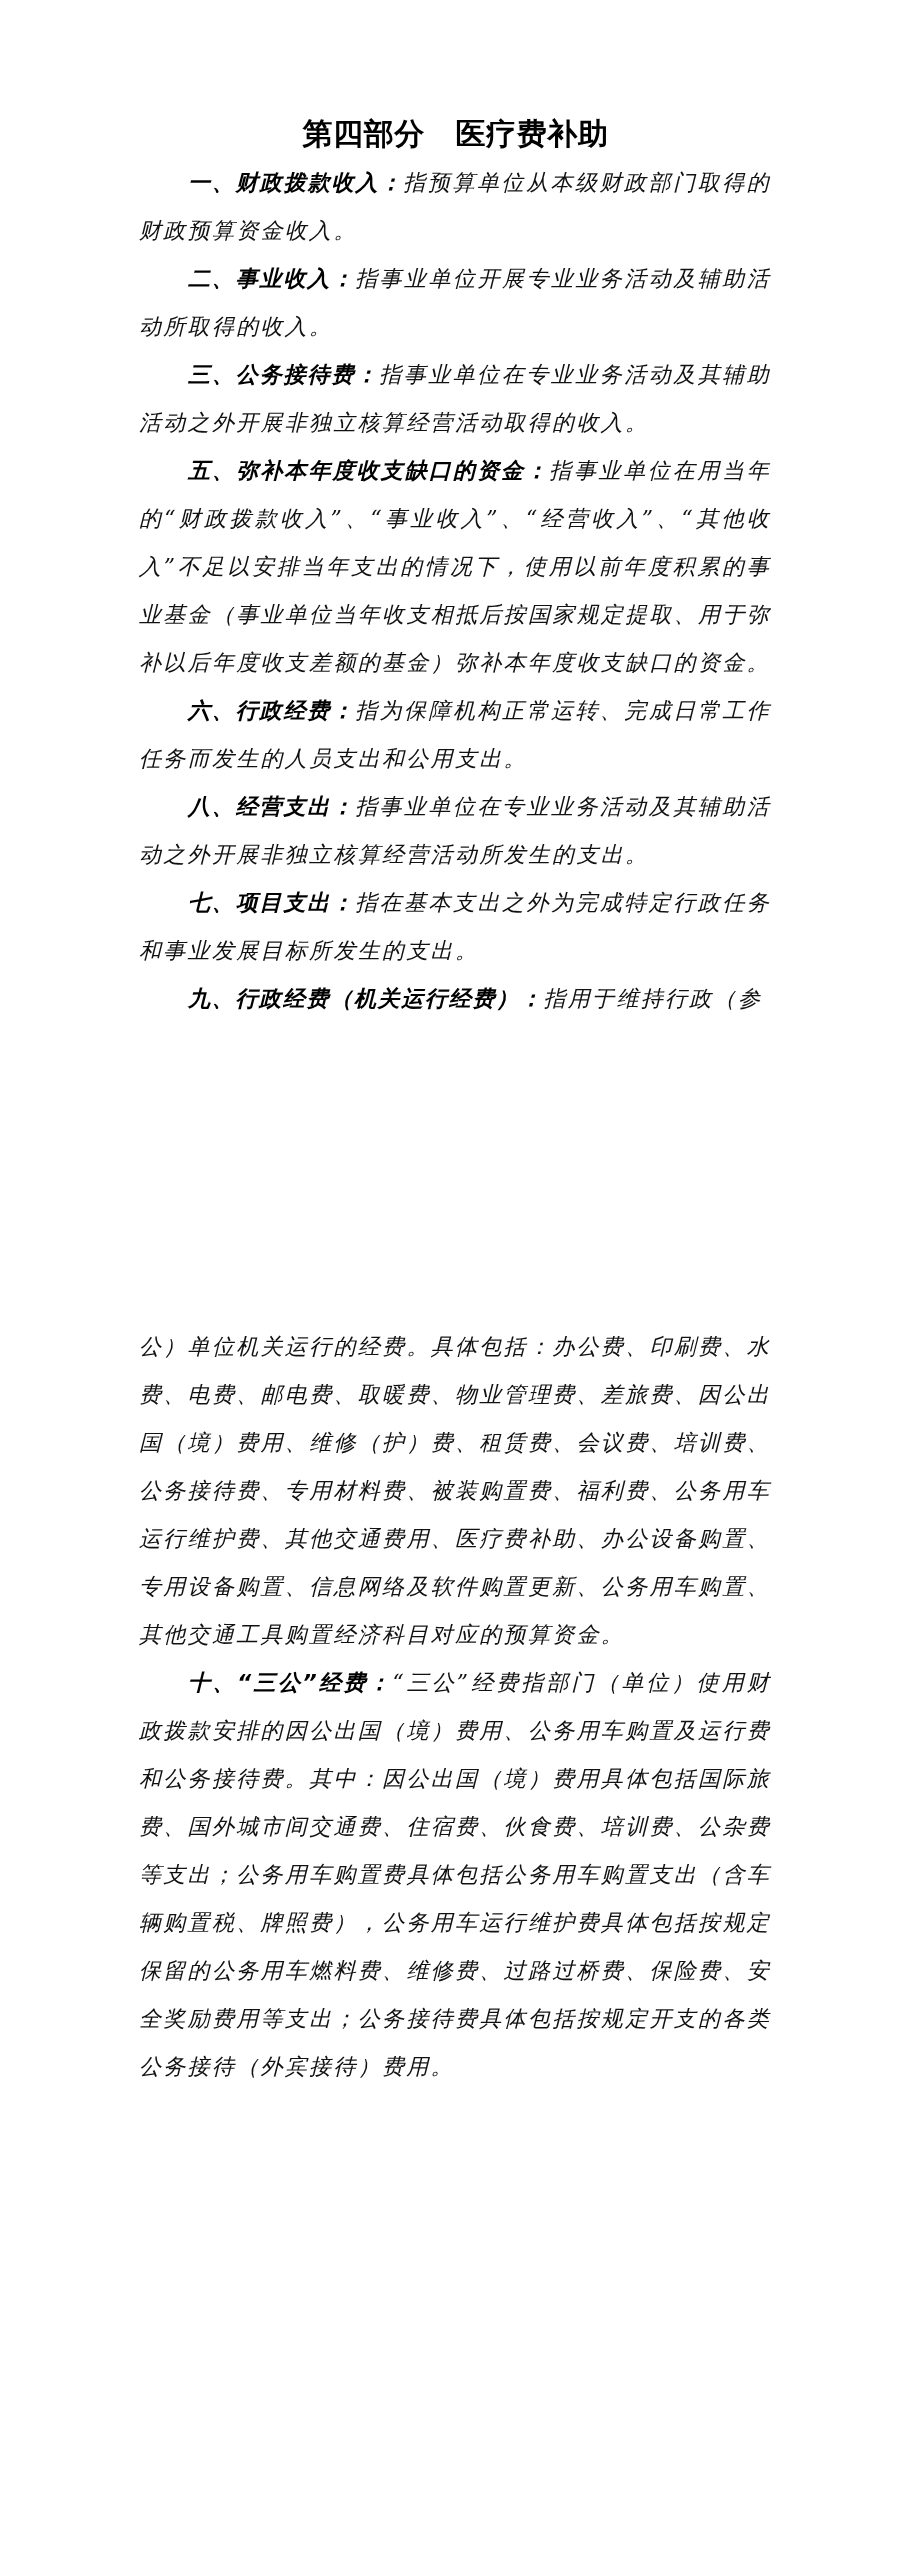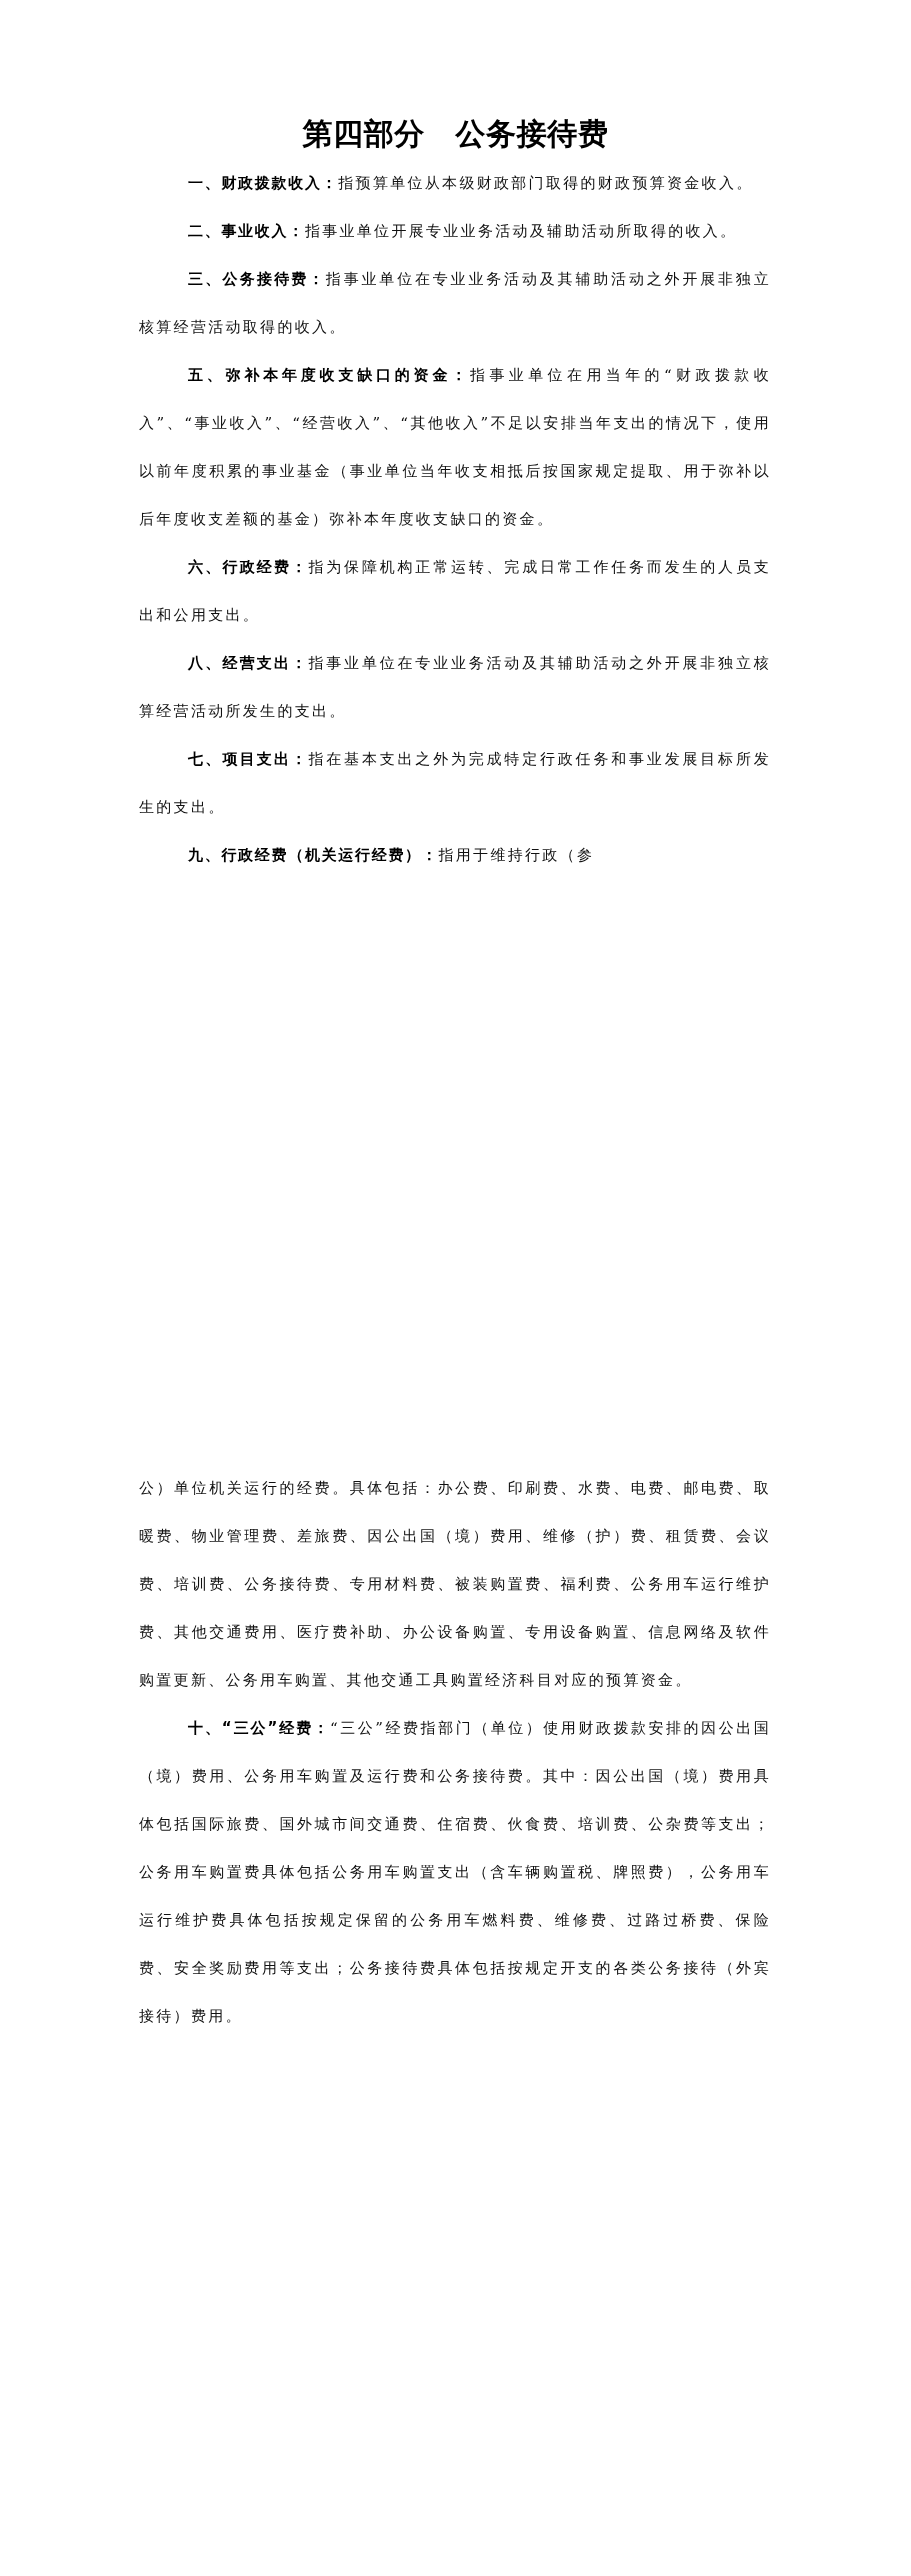--- a/index.html
+++ b/index.html
@@ -6,35 +6,36 @@
   body { width: 911px; height: 2576px; position: relative; overflow: hidden; color: #000; }
   .page-doc { position: absolute; left: 0; top: 0; width: 911px; height: 2576px; }
   .title {
     position: absolute; left: 0; width: 911px; top: 114px; height: 40px;
     text-align: center; font-family: "DejaVu Sans", "Liberation Sans", sans-serif;
     font-size: 30px; line-height: 40px; font-weight: bold; letter-spacing: 0.6px; white-space: pre;
   }
   .body-block {
     position: absolute; left: 139px; width: 632px;
     font-family: "DejaVu Serif", "Liberation Serif", serif;
-    font-size: 15px; line-height: 48px; text-align: justify; text-justify: inter-character;
+    font-size: 22px; line-height: 48px; text-align: justify; text-justify: inter-character;
     letter-spacing: 2.3px;
+    font-style: italic;
   }
   .block-a { top: 159px; }
-  .block-b { top: 1464px; }
+  .block-b { top: 1323px; }
   .para { margin: 0; text-indent: 49px; }
   .para.cont { text-indent: 0; }
   .term { font-weight: bold; font-family: "DejaVu Sans", "Liberation Sans", sans-serif; letter-spacing: 1.7px; }
   .def { color: #111; }
 </style>
 </head>
 <body>
 
 <div class="page-doc">
-  <div class="title">第四部分　公务接待费</div>
+  <div class="title">第四部分　医疗费补助</div>
 
   <div class="body-block block-a">
     <p class="para"><span class="term">一、财政拨款收入：</span><span class="def">指预算单位从本级财政部门取得的财政预算资金收入。</span></p>
     <p class="para"><span class="term">二、事业收入：</span><span class="def">指事业单位开展专业业务活动及辅助活动所取得的收入。</span></p>
     <p class="para"><span class="term">三、公务接待费：</span><span class="def">指事业单位在专业业务活动及其辅助活动之外开展非独立核算经营活动取得的收入。</span></p>
     <p class="para"><span class="term">五、弥补本年度收支缺口的资金：</span><span class="def">指事业单位在用当年的“财政拨款收入”、“事业收入”、“经营收入”、“其他收入”不足以安排当年支出的情况下，使用以前年度积累的事业基金（事业单位当年收支相抵后按国家规定提取、用于弥补以后年度收支差额的基金）弥补本年度收支缺口的资金。</span></p>
     <p class="para"><span class="term">六、行政经费：</span><span class="def">指为保障机构正常运转、完成日常工作任务而发生的人员支出和公用支出。</span></p>
     <p class="para"><span class="term">八、经营支出：</span><span class="def">指事业单位在专业业务活动及其辅助活动之外开展非独立核算经营活动所发生的支出。</span></p>
     <p class="para"><span class="term">七、项目支出：</span><span class="def">指在基本支出之外为完成特定行政任务和事业发展目标所发生的支出。</span></p>
     <p class="para"><span class="term">九、行政经费（机关运行经费）：</span><span class="def">指用于维持行政（参</span></p>

